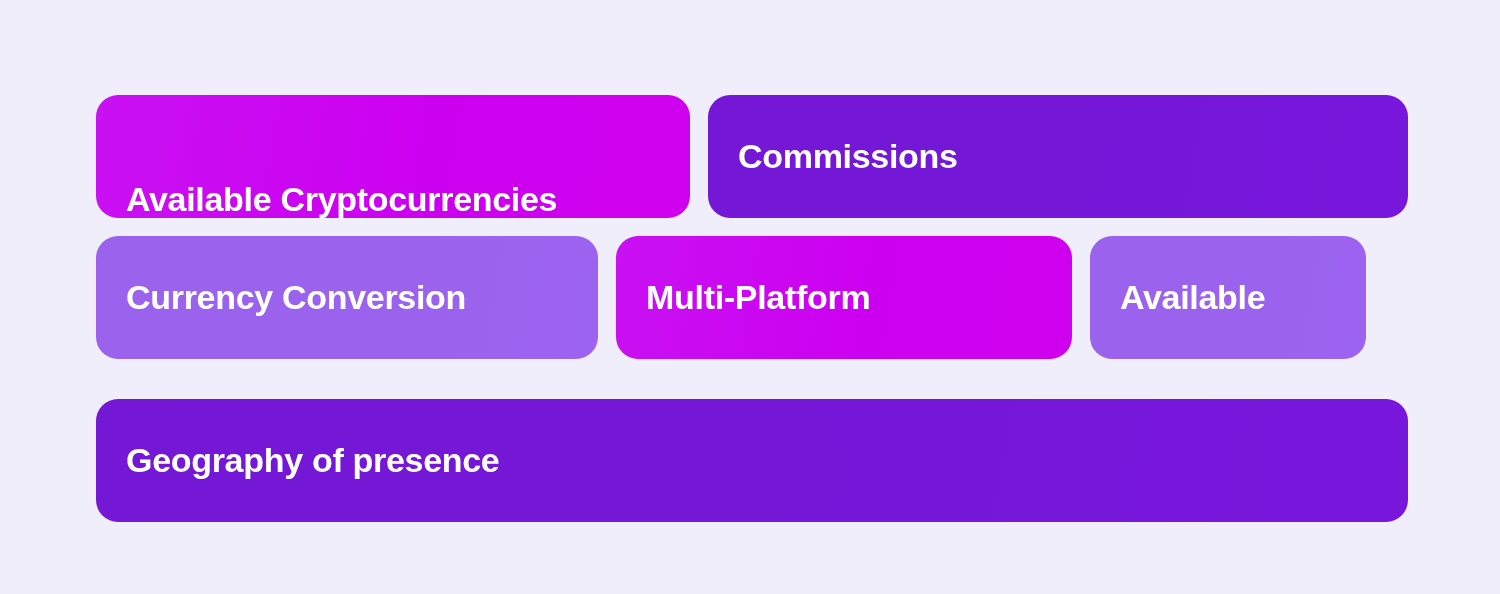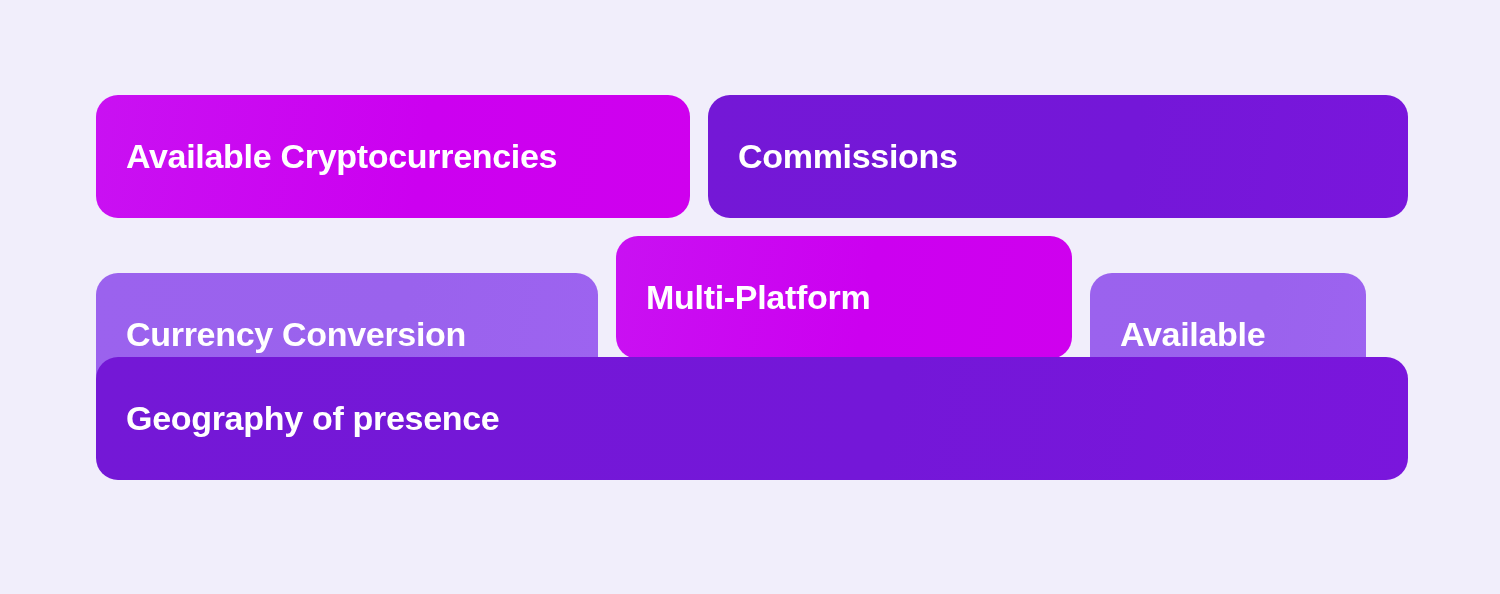--- a/index.html
+++ b/index.html
@@ -27,21 +27,21 @@
     left: 96px;
     width: 1312px;
     height: 123px;
     display: flex;
     flex-direction: row;
     gap: 18px;
   }
 
   #row-1 { top: 95px; }
   #row-2 { top: 236px; }
-  #row-3 { top: 357px; }
+  #row-3 { top: 399px; }
 
   .card {
     height: 123px;
     border-radius: 22px;
     display: flex;
     align-items: center;
     box-sizing: border-box;
     padding-left: 30px;
     padding-right: 24px;
     flex: 0 0 auto;
@@ -60,25 +60,24 @@
 
   
   .c-magenta {
     background: linear-gradient(100deg, #c911f2 0%, #cc00f0 55%, #cf00ee 100%);
   }
   .c-violet {
     background: linear-gradient(100deg, #7418d6 0%, #7417d8 60%, #7a16dc 100%);
   }
   .c-lilac {
     background: linear-gradient(100deg, #9b62ee 0%, #9a62ed 60%, #9d63f0 100%);
-    margin-top: 37px;
   }
 
   
-  .w-594 { width: 594px; }
+  .w-594 { width: 594px; align-items: flex-end; }
   .w-700 { width: 700px; }
   .w-502 { width: 502px; }
   .w-500 { width: 456px; }
   .w-276 { width: 276px; }
   .w-1312 { width: 1312px; }
 </style>
 </head>
 <body>
 
 <div id="board">

